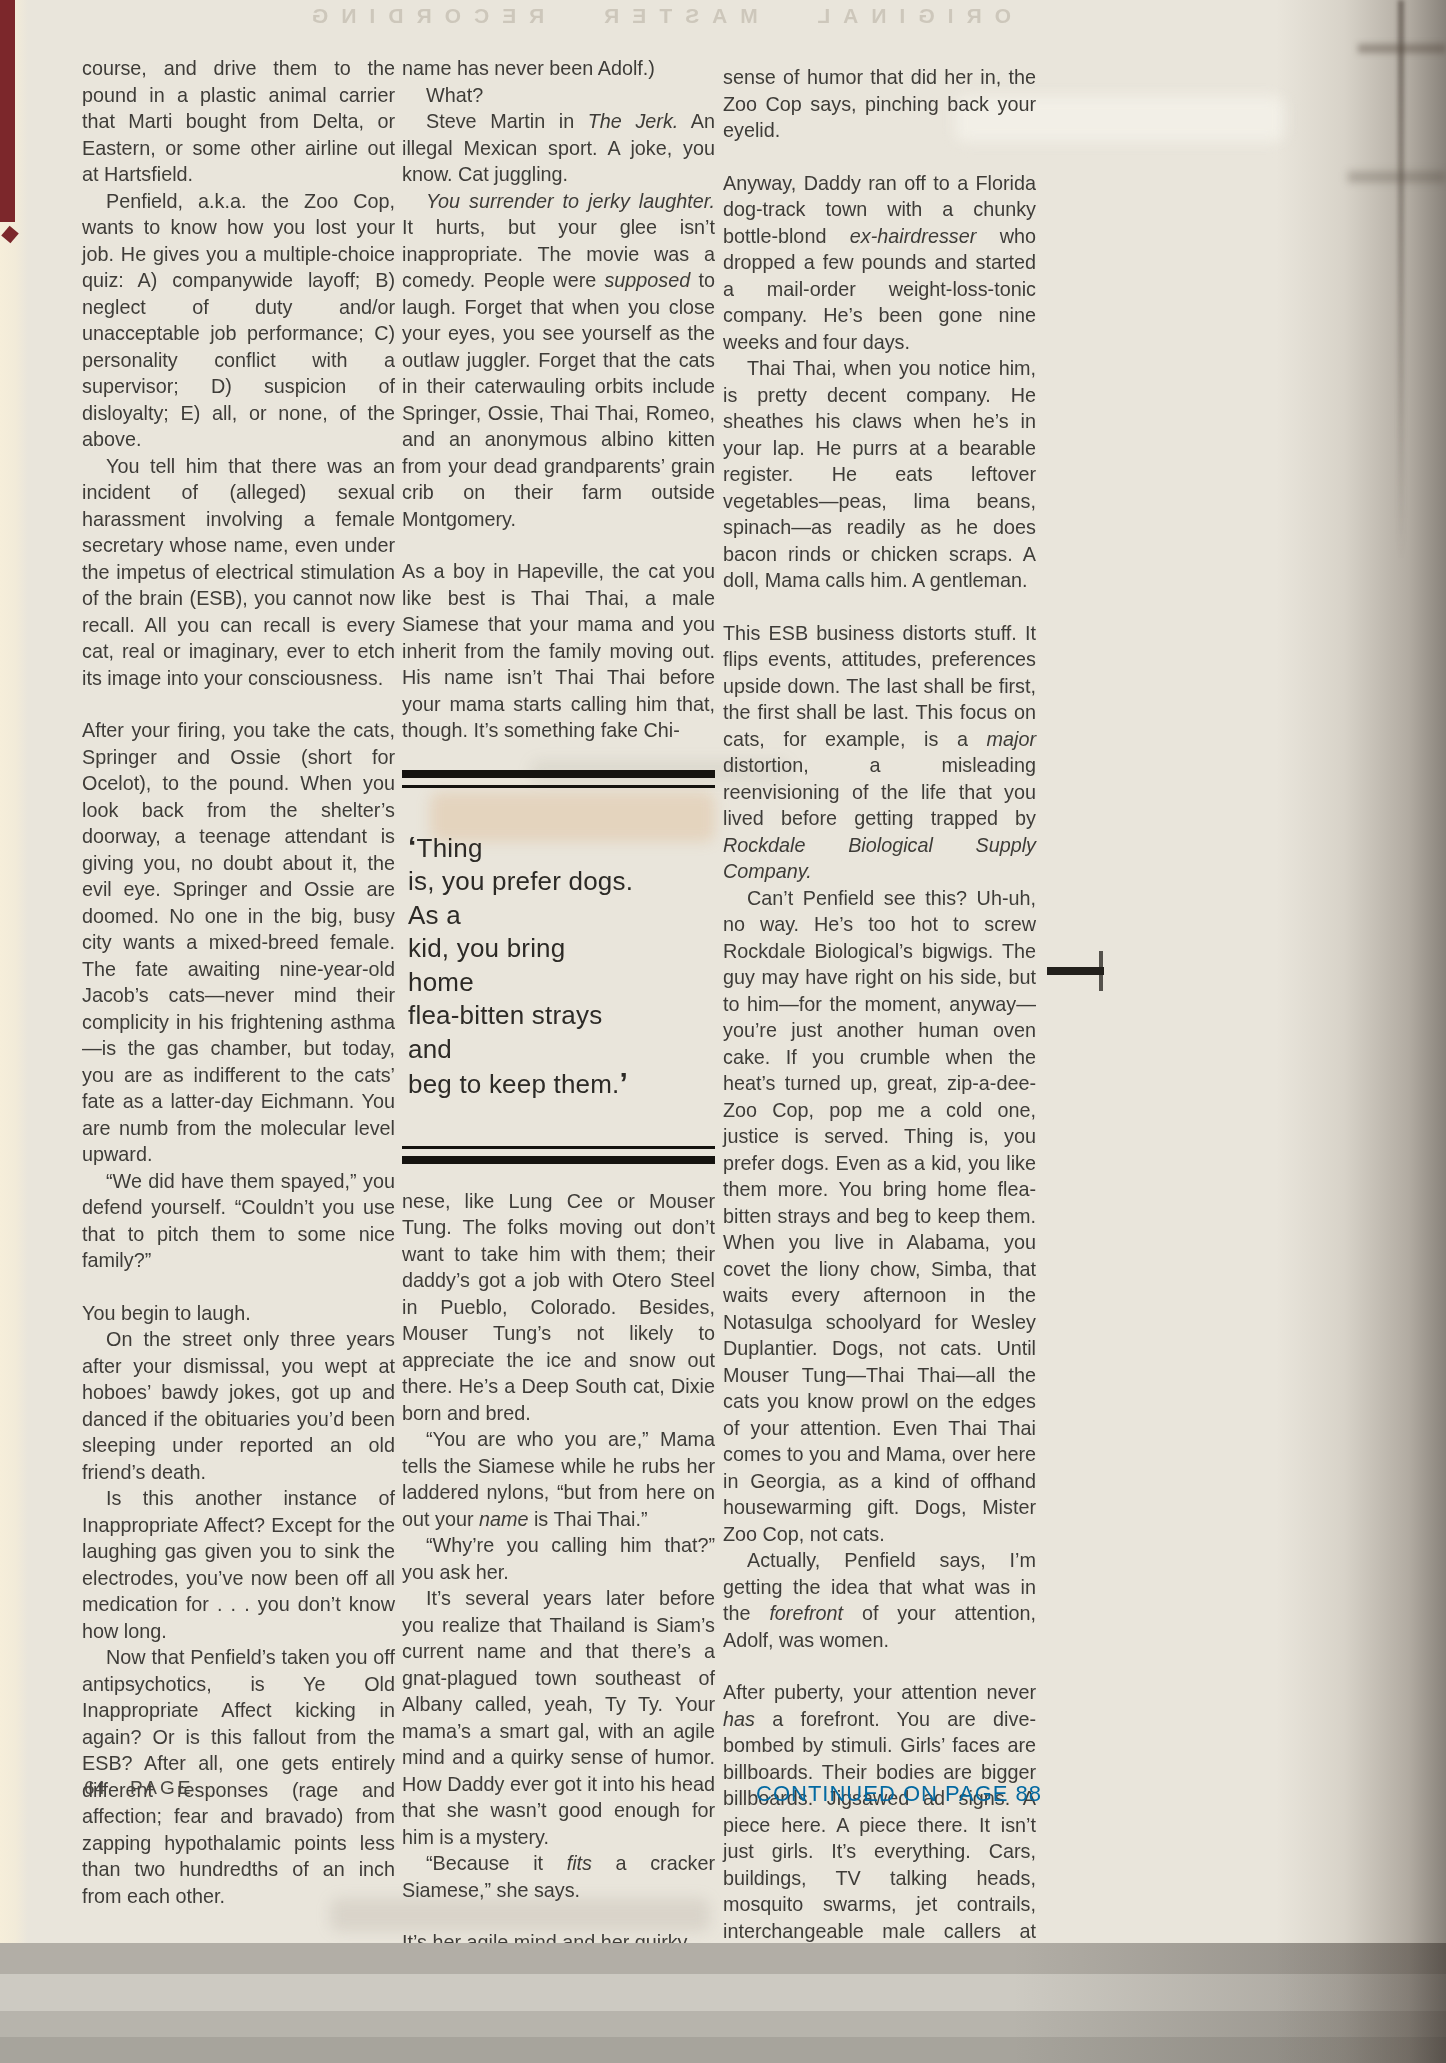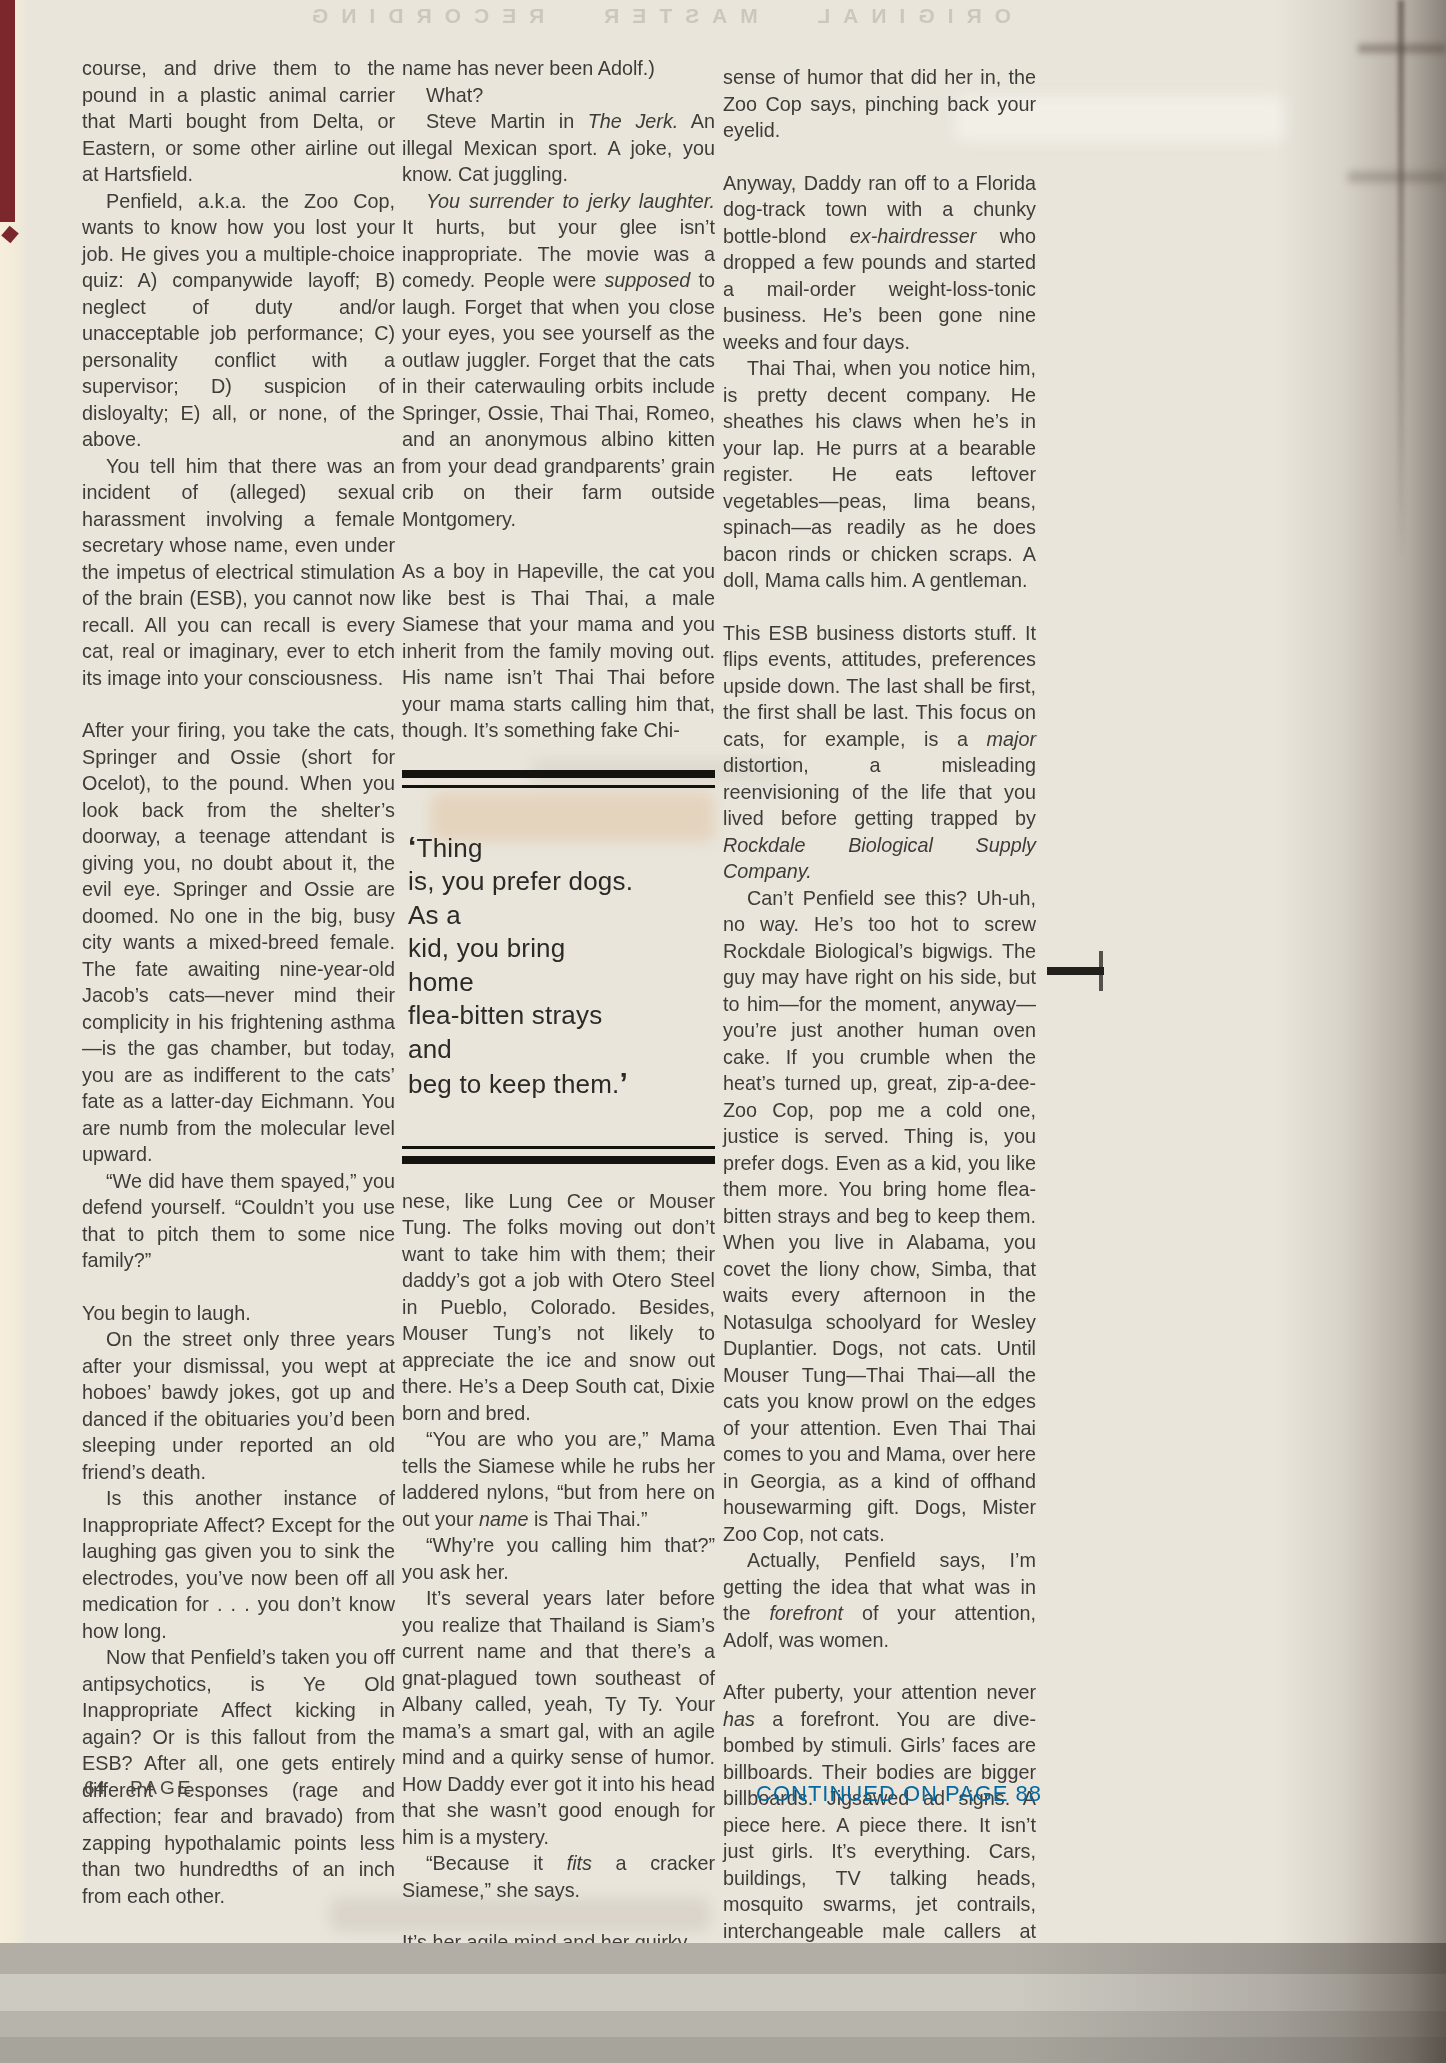--- a/index.html
+++ b/index.html
@@ -107,21 +107,21 @@
     </div>
     <p class=""><span>nese, like Lung Cee or Mouser Tung. The folks moving out don’t want to take him with them; their daddy’s got a job with Otero Steel in Pueblo, Colorado. Besides, Mouser Tung’s not likely to appreciate the ice and snow out there. He’s a Deep South cat, Dixie born and bred.</span></p>
     <p class="indent "><span>“You are who you are,” Mama tells the Siamese while he rubs her laddered nylons, “but from here on out your </span><i>name</i><span> is Thai Thai.”</span></p>
     <p class="indent "><span>“Why’re you calling him that?” you ask her.</span></p>
     <p class="indent "><span>It’s several years later before you realize that Thailand is Siam’s current name and that there’s a gnat-plagued town southeast of Albany called, yeah, Ty Ty. Your mama’s a smart gal, with an agile mind and a quirky sense of humor. How Daddy ever got it into his head that she wasn’t good enough for him is a mystery.</span></p>
     <p class="indent "><span>“Because it </span><i>fits</i><span> a cracker Siamese,” she says.</span></p>
     <p class="spaced"><span>It’s her agile mind and her quirky</span></p>
   </div>
 <div class="col" id="col3">
     <p class=""><span>sense of humor that did her in, the Zoo Cop says, pinching back your eyelid.</span></p>
-    <p class="spaced"><span>Anyway, Daddy ran off to a Florida dog-track town with a chunky bottle-blond </span><i>ex-hairdresser</i><span> who dropped a few pounds and started a mail-order weight-loss-tonic business. He’s been gone nine weeks and four days.</span></p>
+    <p class="spaced"><span>Anyway, Daddy ran off to a Florida dog-track town with a chunky bottle-blond </span><i>ex-hairdresser</i><span> who dropped a few pounds and started a mail-order weight-loss-tonic company. He’s been gone nine weeks and four days.</span></p>
     <p class="indent "><span>Thai Thai, when you notice him, is pretty decent company. He sheathes his claws when he’s in your lap. He purrs at a bearable register. He eats leftover vegetables—peas, lima beans, spinach—as readily as he does bacon rinds or chicken scraps. A doll, Mama calls him. A gentleman.</span></p>
     <p class="spaced"><span>This ESB business distorts stuff. It flips events, attitudes, preferences upside down. The last shall be first, the first shall be last. This focus on cats, for example, is a </span><i>major</i><span> distortion, a misleading reenvisioning of the life that you lived before getting trapped by </span><i>Rockdale Biological Supply Company.</i></p>
     <p class="indent "><span>Can’t Penfield see this? Uh-uh, no way. He’s too hot to screw Rockdale Biological’s bigwigs. The guy may have right on his side, but to him—for the moment, anyway—you’re just another human oven cake. If you crumble when the heat’s turned up, great, zip-a-dee-Zoo Cop, pop me a cold one, justice is served. Thing is, you prefer dogs. Even as a kid, you like them more. You bring home flea-bitten strays and beg to keep them. When you live in Alabama, you covet the liony chow, Simba, that waits every afternoon in the Notasulga schoolyard for Wesley Duplantier. Dogs, not cats. Until Mouser Tung—Thai Thai—all the cats you know prowl on the edges of your attention. Even Thai Thai comes to you and Mama, over here in Georgia, as a kind of offhand housewarming gift. Dogs, Mister Zoo Cop, not cats.</span></p>
     <p class="indent "><span>Actually, Penfield says, I’m getting the idea that what was in the </span><i>forefront</i><span> of your attention, Adolf, was women.</span></p>
     <p class="spaced"><span>After puberty, your attention never </span><i>has</i><span> a forefront. You are dive-bombed by stimuli. Girls’ faces are billboards. Their bodies are bigger billboards. Jigsawed ad signs. A piece here. A piece there. It isn’t just girls. It’s everything. Cars, buildings, TV talking heads, mosquito swarms, jet contrails, interchangeable male callers at suppertime, battle scenes on the six o’clock news, rock idols infinitely glitterized, the whole schmear fragmenting as it feeds into you, Mr. Teenage Black Hole of the Spirit. Except when romancing a sweet young gal, your head’s a magnet for all the flak generated by the media-</span></p>
   </div>
 
 <div class="footer-left">
   <span class="pgnum">64</span><span class="mag">PAGE</span>
 </div>

